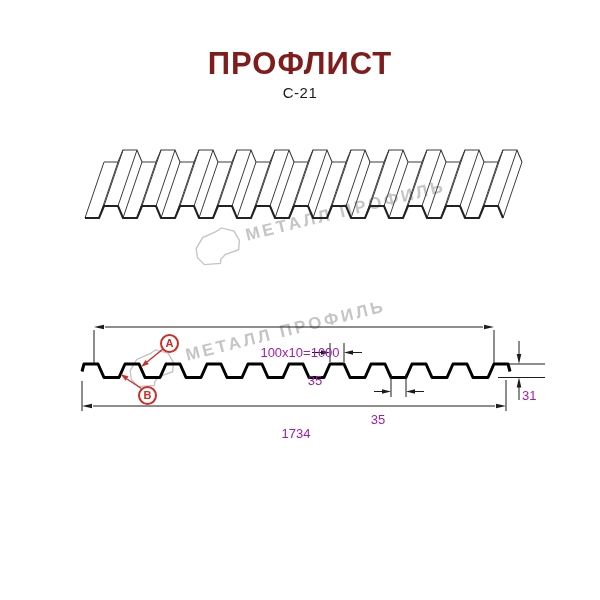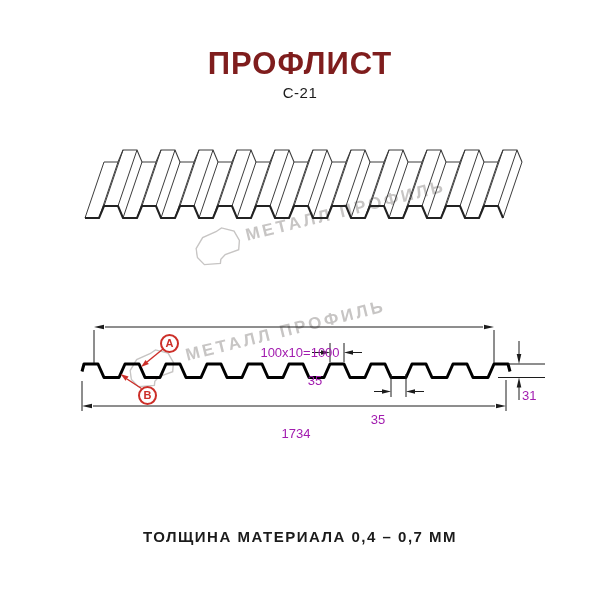--- a/index.html
+++ b/index.html
@@ -128,14 +128,13 @@
 
   <div class="abs dim-label dim-center" style="left:230px;top:309px;width:140px">100x10=1000</div>
   <div class="abs dim-label dim-center" style="left:246px;top:390px;width:100px">1734</div>
   <div class="abs dim-label dim-center" style="left:303px;top:337px;width:24px">35</div>
   <div class="abs dim-label dim-center" style="left:367px;top:376px;width:22px">35</div>
   <div class="abs dim-label" style="left:522px;top:352px">31</div>
 
   <div class="abs marker" style="left:160px;top:334px">A</div>
   <div class="abs marker" style="left:138px;top:386px">B</div>
 
-  <div class="abs footer-note">ТОЛЩИНА МАТЕРИАЛА 0,4 – 0,7 ММ</div>
 </div>
 
 </body></html>

